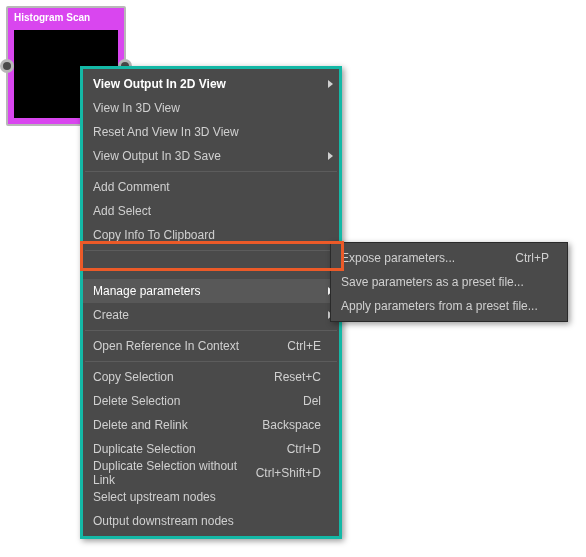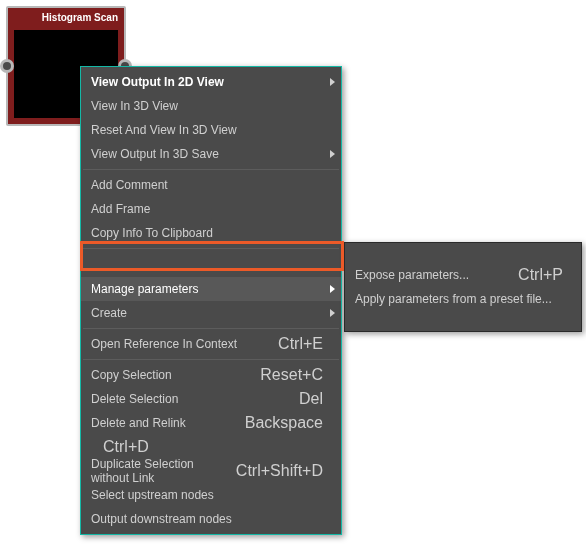--- a/index.html
+++ b/index.html
@@ -11,23 +11,22 @@
     width: 586px;
     height: 557px;
     overflow: hidden;
     position: relative;
   }
   .node {
     position: absolute;
     left: 6px; top: 6px;
     width: 120px; height: 120px;
     border: 2px solid #b8b8b8;
-    background: #7f1d1d;
+    background: #d946ef;
     border-radius: 2px;
-    text-align: right;
   }
   .node-title {
     color: #fff;
     font-weight: bold;
     font-size: 10px;
     padding: 4px 6px;
   }
   .node-content {
     position: absolute;
     left: 6px; right: 6px; top: 22px; bottom: 6px;
@@ -47,44 +46,44 @@
     content:"";
     position:absolute; left:3px; top:3px; right:3px; bottom:3px;
     background:#4a4a4a; border-radius:50%;
   }
 
   .menu {
     position: absolute;
     left: 80px; top: 66px;
     width: 262px;
     background: #4a4a4a;
-    border: 1px solid #14b8a6;
+    border: 3px solid #14b8a6;
     box-shadow: 2px 2px 6px rgba(0,0,0,0.4);
     padding: 3px 0;
   }
   .submenu {
     position: absolute;
-    left: 344px; top: 242px;
+    left: 330px; top: 242px;
     width: 238px;
     background: #4a4a4a;
     border: 1px solid #2a2a2a;
     box-shadow: 2px 2px 6px rgba(0,0,0,0.4);
-    padding: 20px 0;
+    padding: 3px 0;
   }
   .item {
     display: flex;
     align-items: center;
     height: 24px;
     padding: 0 18px 0 10px;
     cursor: default;
     position: relative;
     color: #d0d0d0;
   }
   .item .label { flex: 1; }
-  .item .shortcut { color: #d0d0d0; font-size: 16px; margin-left: 12px; }
+  .item .shortcut { color: #d0d0d0; font-size: 12px; margin-left: 12px; }
   .item.bold .label { font-weight: bold; color: #fff; }
   .arrow {
     position: absolute;
     right: 6px; top: 50%;
     transform: translateY(-50%);
     width: 0; height: 0;
     border-top: 4px solid transparent;
     border-bottom: 4px solid transparent;
     border-left: 5px solid #d0d0d0;
   }
@@ -126,21 +125,21 @@
   <div class="item">
     <span class="label">View Output In 3D Save</span>
     <span class="arrow"></span>
   </div>
   <div class="sep"></div>
 
   <div class="item">
     <span class="label">Add Comment</span>
   </div>
   <div class="item">
-    <span class="label">Add Frame</span>
+    <span class="label">Add Select</span>
   </div>
   <div class="item">
     <span class="label">Copy Info To Clipboard</span>
   </div>
   <div class="sep"></div>
 
   <div class="item" style="background:#585858;color:#fff;margin-top:28px;">
     <span class="label">Manage parameters</span>
     <span class="arrow" style="border-left-color:#fff;"></span>
   </div>
@@ -162,20 +161,21 @@
   </div>
   <div class="item">
     <span class="label">Delete Selection</span>
     <span class="shortcut">Del</span>
   </div>
   <div class="item">
     <span class="label">Delete and Relink</span>
     <span class="shortcut">Backspace</span>
   </div>
   <div class="item">
+    <span class="label">Duplicate Selection</span>
     <span class="shortcut">Ctrl+D</span>
   </div>
   <div class="item">
     <span class="label">Duplicate Selection without Link</span>
     <span class="shortcut">Ctrl+Shift+D</span>
   </div>
   <div class="item">
     <span class="label">Select upstream nodes</span>
   </div>
   <div class="item">
@@ -183,17 +183,20 @@
   </div>
 
 </div>
 
 <div class="submenu">
   <div class="item">
     <span class="label">Expose parameters...</span>
     <span class="shortcut">Ctrl+P</span>
   </div>
   <div class="item">
+    <span class="label">Save parameters as a preset file...</span>
+  </div>
+  <div class="item">
     <span class="label">Apply parameters from a preset file...</span>
   </div>
 </div>
 
 <div class="highlight"></div>
 
 </body></html>

